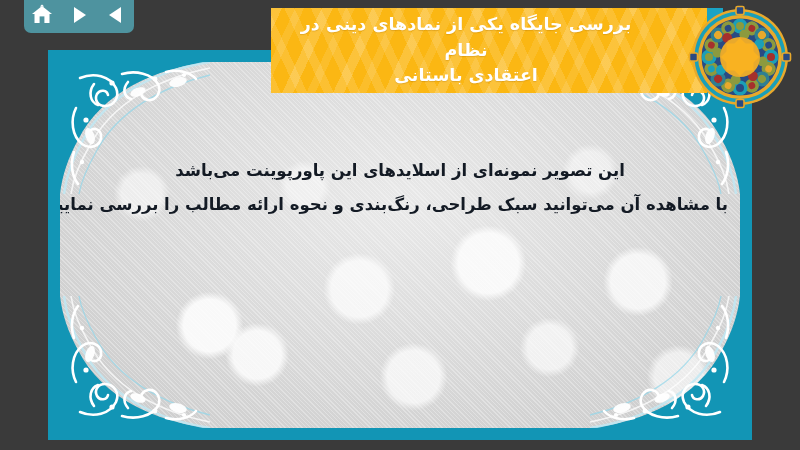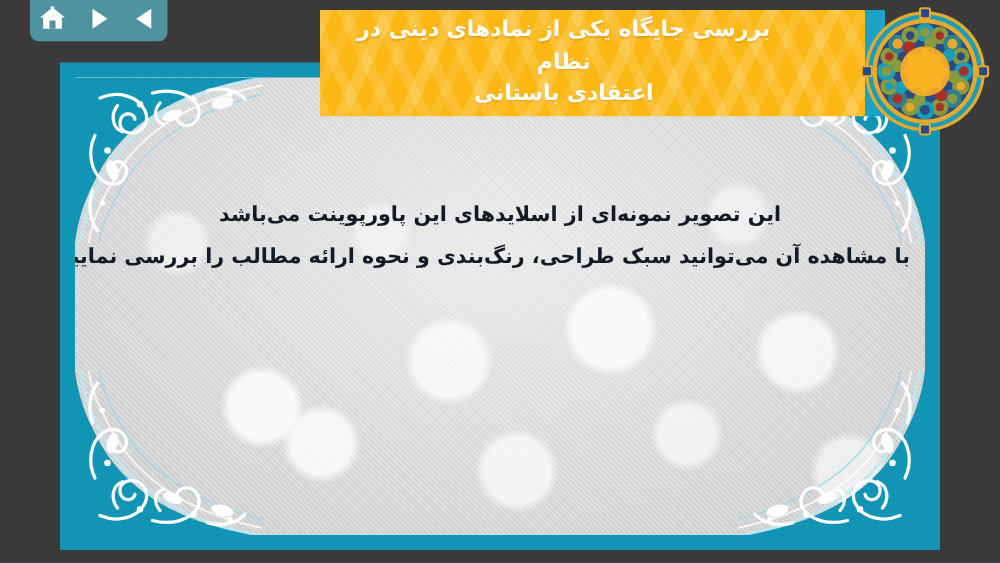--- a/index.html
+++ b/index.html
@@ -90,21 +90,21 @@
   }
   .corner svg { display: block; width: 100%; height: 100%; }
   .corner-tl { left: 0;  top: 0; }
   .corner-tr { right: 0; top: 0;   transform: scaleX(-1); }
   .corner-bl { left: 0;  bottom: 0; transform: scaleY(-1); }
   .corner-br { right: 0; bottom: 0; transform: scale(-1,-1); }
 
   
   #title-banner {
     position: absolute;
-    left: 256px;
+    left: 271px;
     top: 8px;
     width: 452px;
     height: 85px;
     z-index: 30;
     display: flex;
     align-items: stretch;
   }
   #banner-cap {
     width: 16px;
     background: #1aa3c4;

